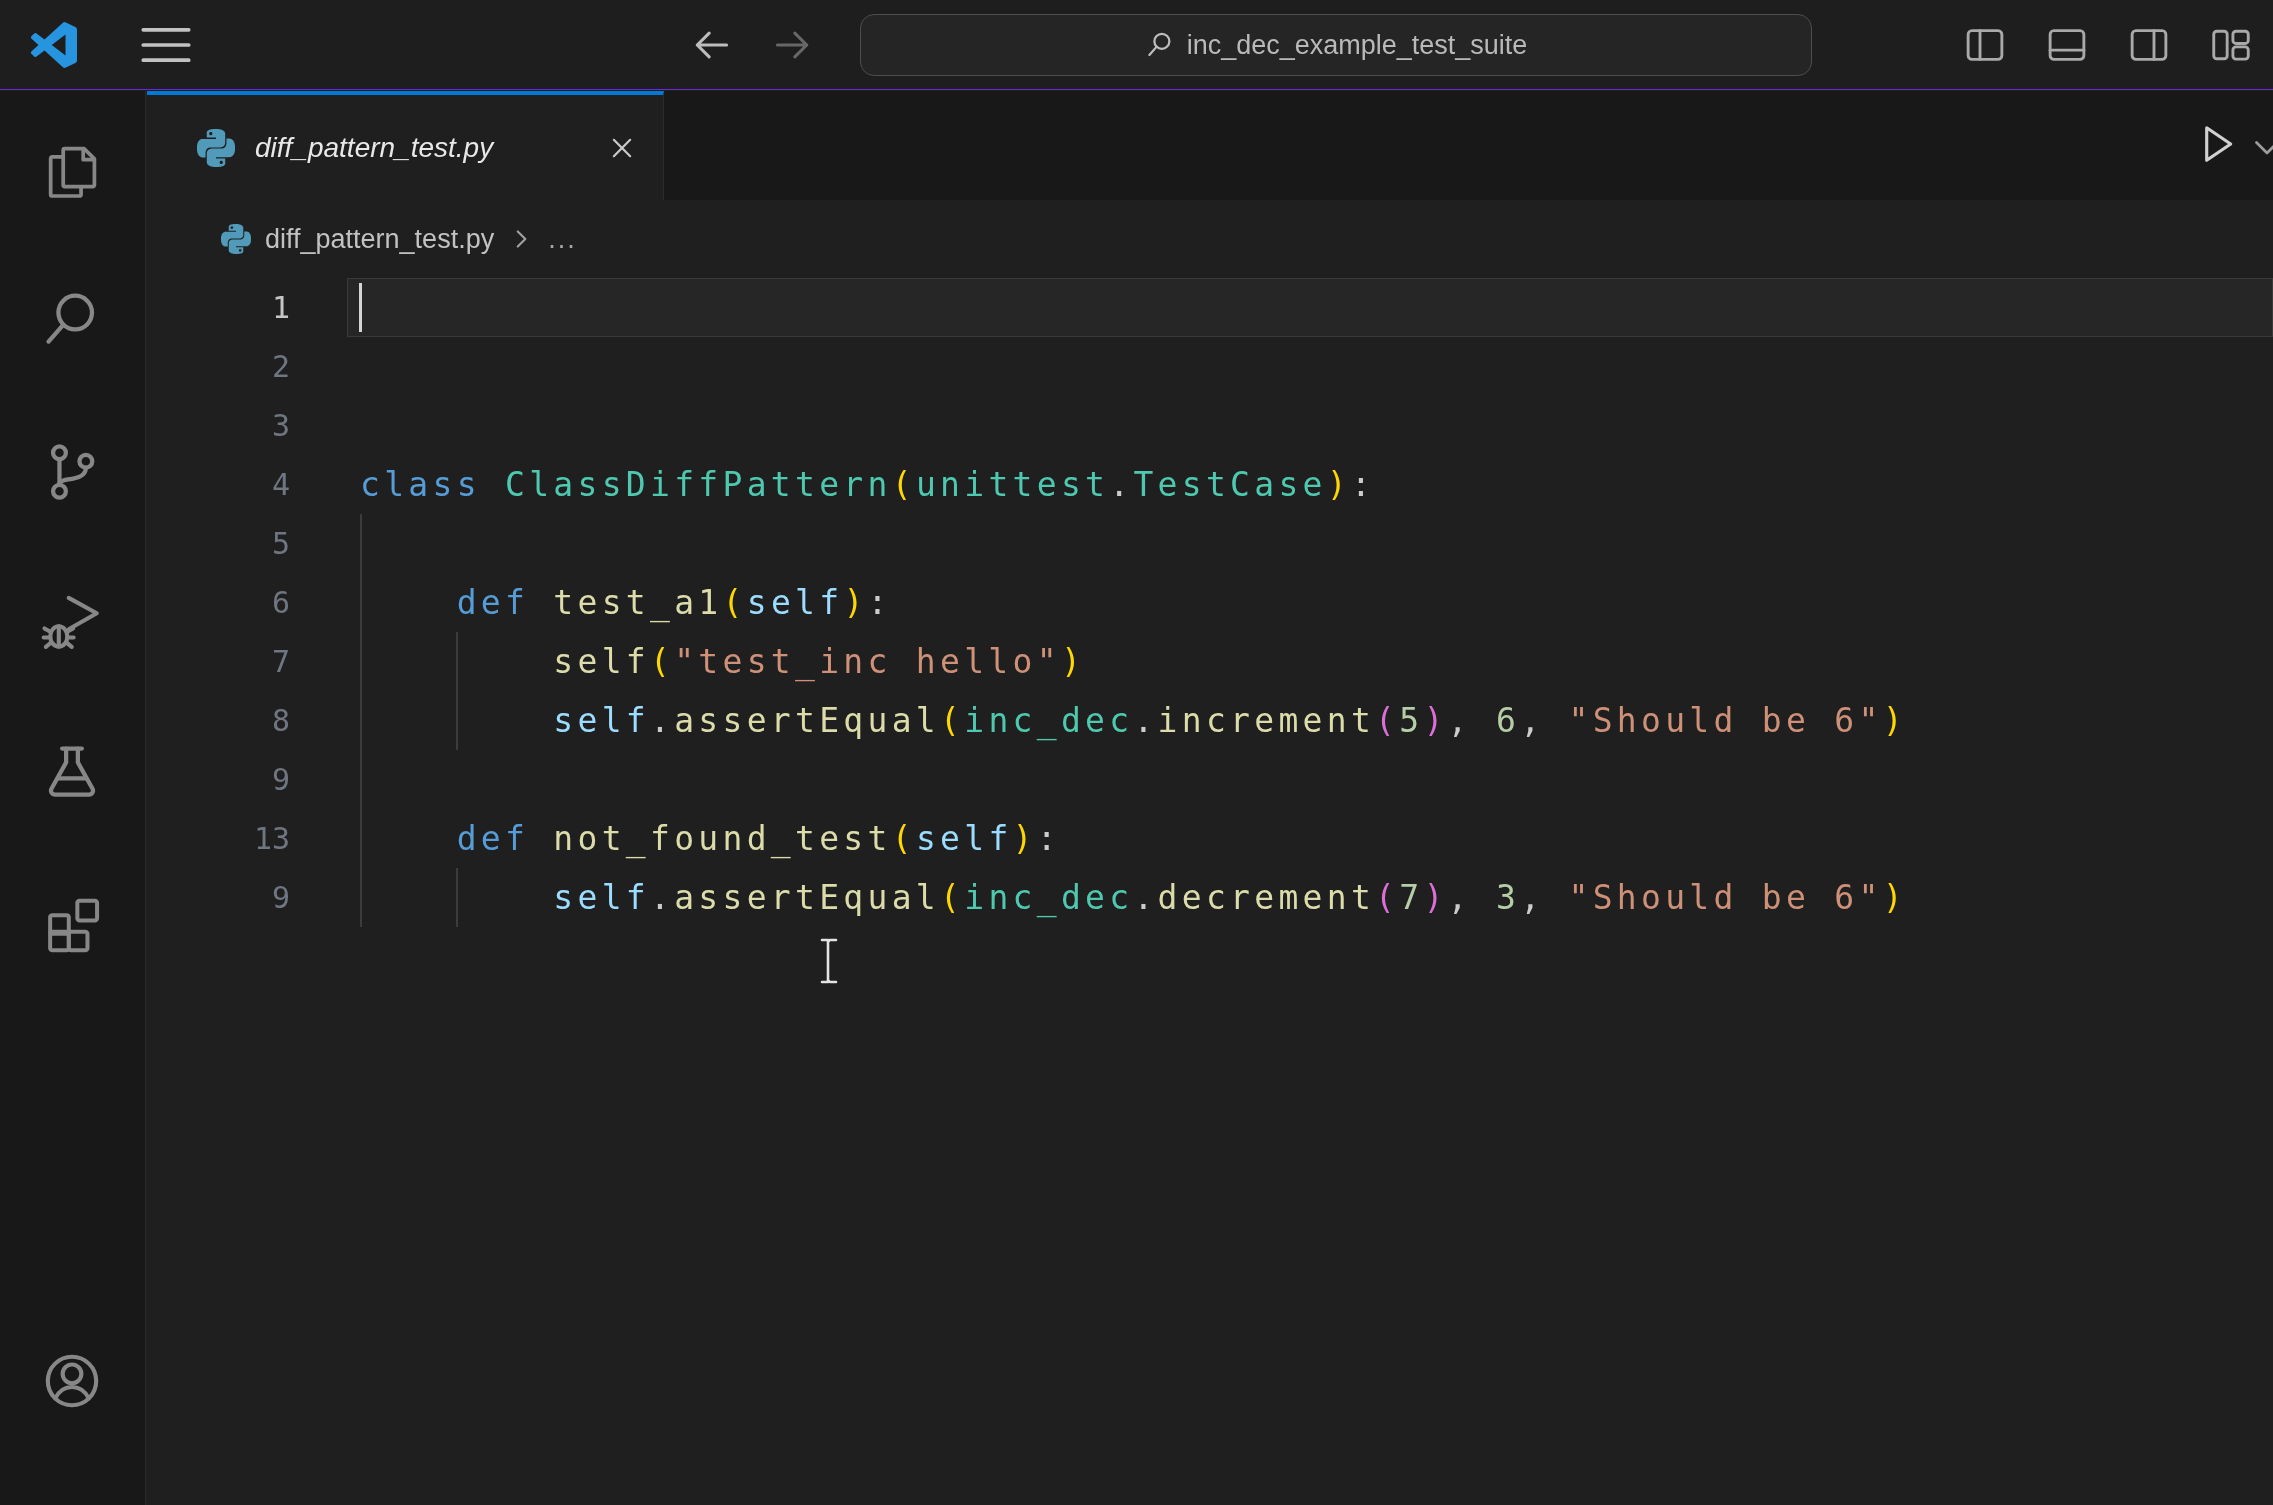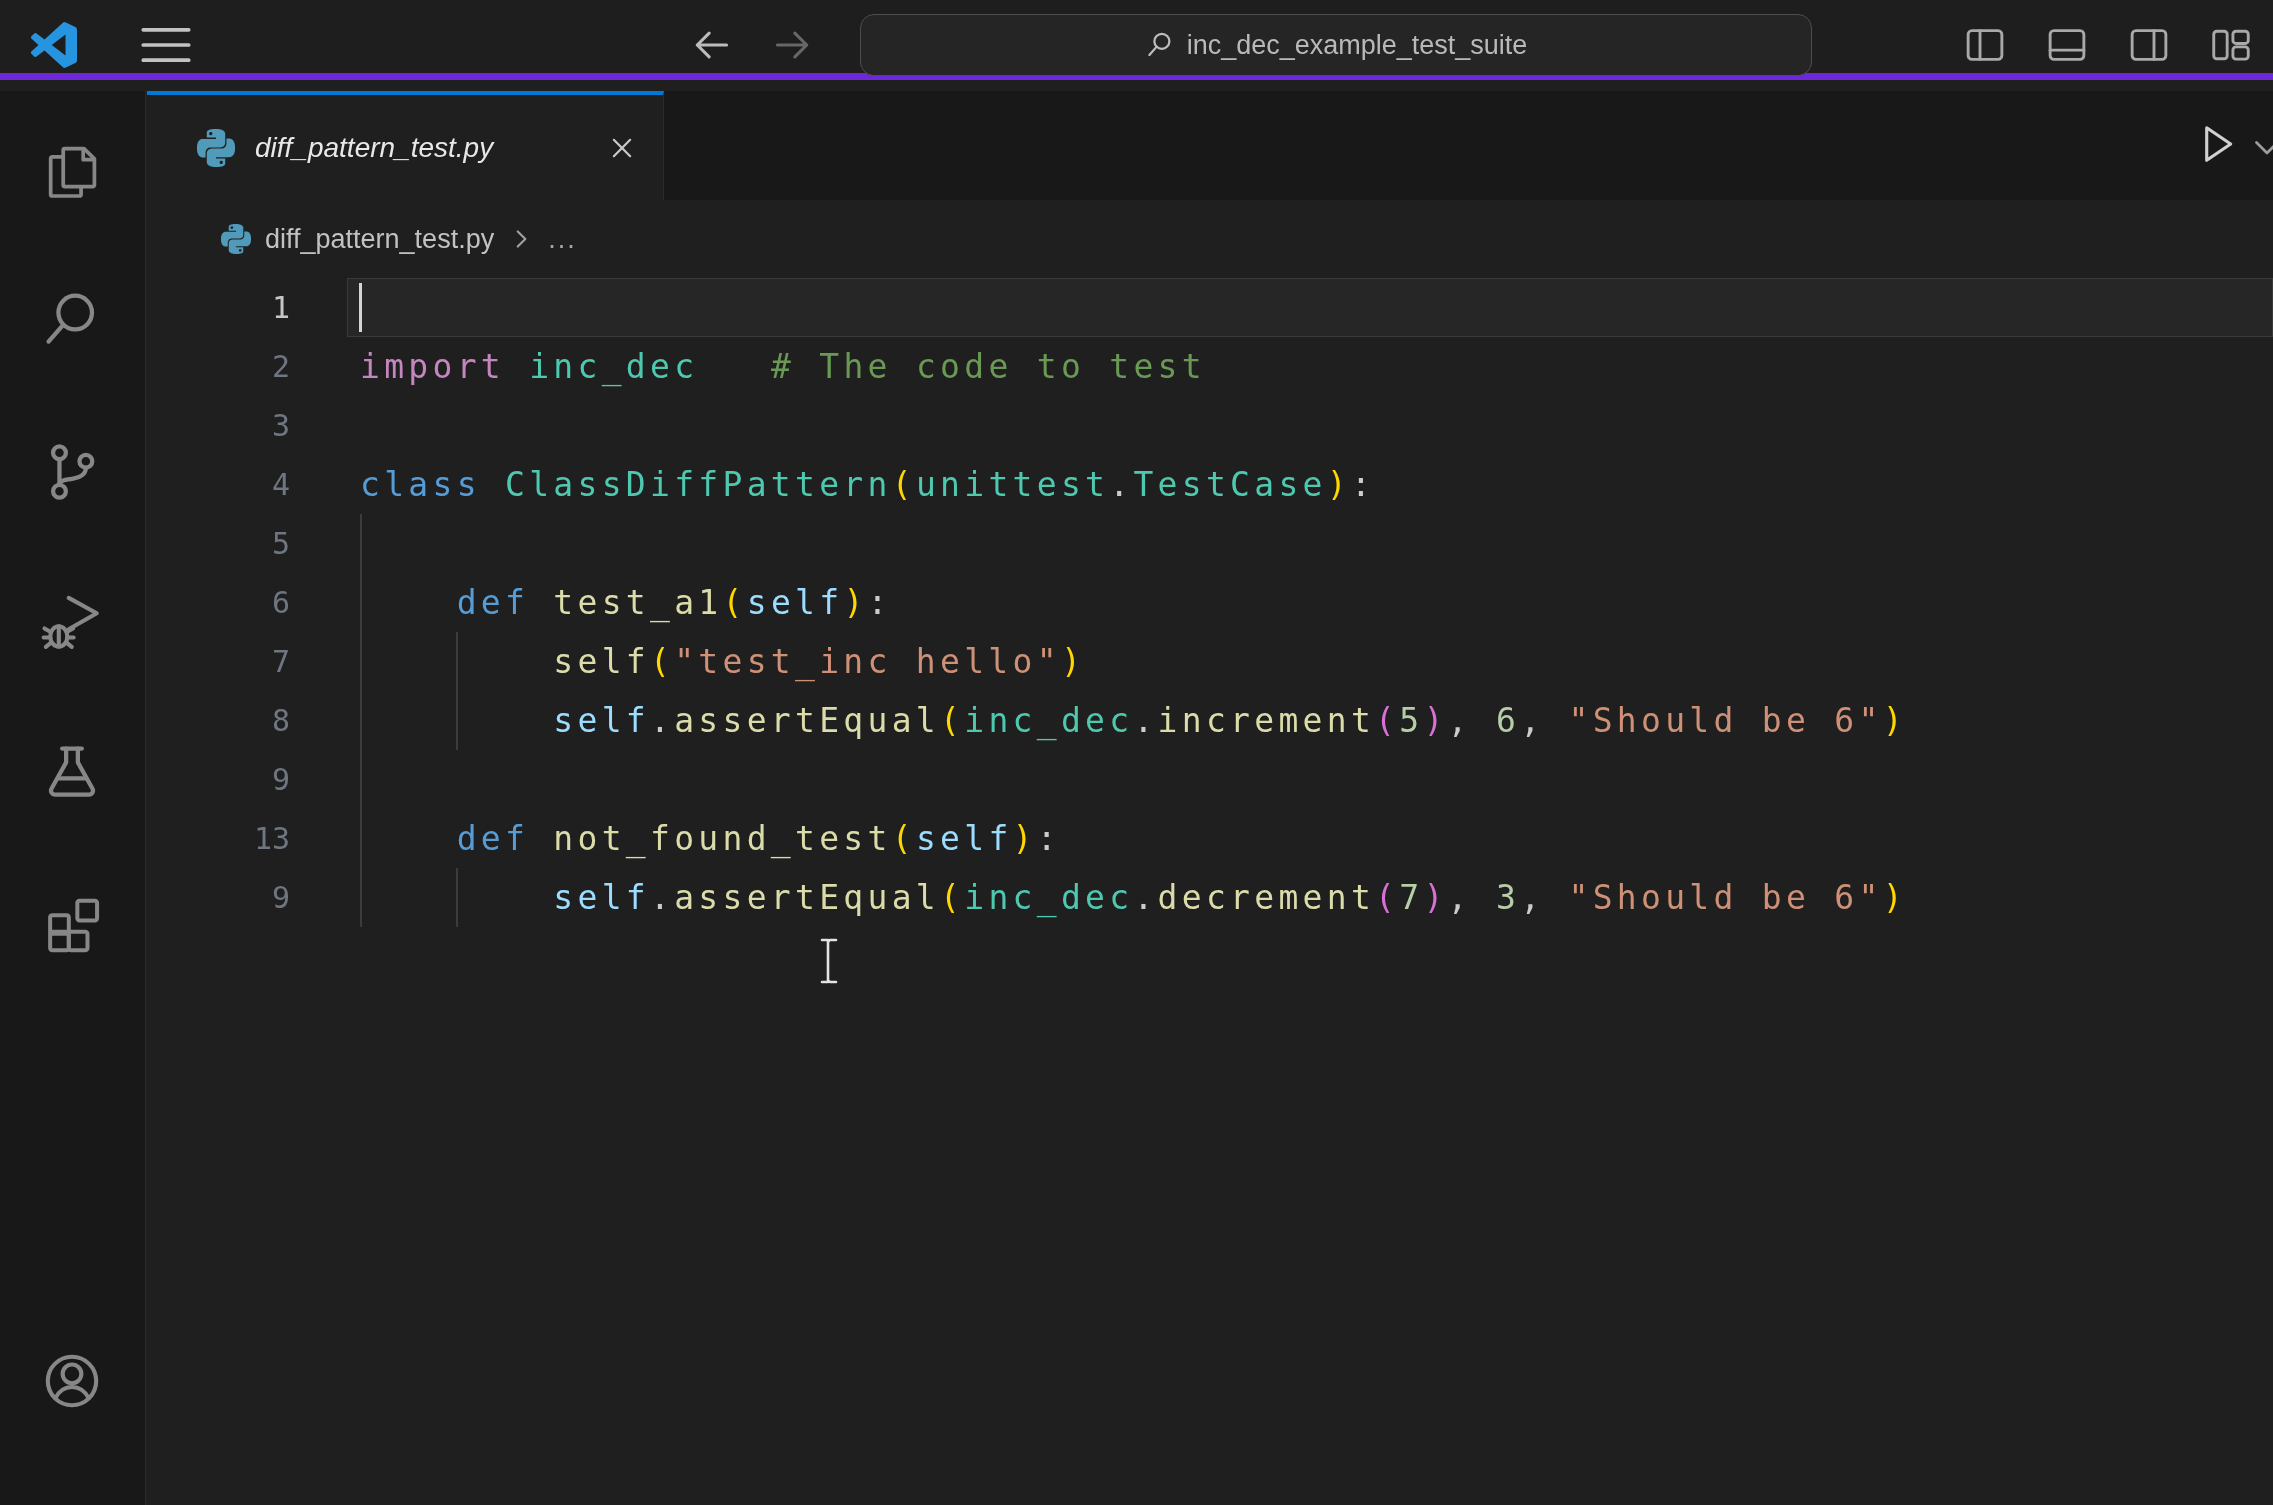--- a/index.html
+++ b/index.html
@@ -5,22 +5,22 @@
   * { box-sizing: border-box; }
   html,body { margin:0; padding:0; }
   body {
     width:2273px; height:1505px; position:relative; overflow:hidden;
     background:#1f1f1f; font-family:"Liberation Sans", sans-serif;
     -webkit-font-smoothing:antialiased;
   }
   svg { display:block; }
 
   
-  .titlebar { position:absolute; left:0; top:0; width:100%; height:80px;
-    background:#1e1e1e; border-bottom:7px solid #6d28d9; z-index:5;padding-left:8px; }
+  .titlebar { position:absolute; left:0; top:0; width:100%; height:90px;
+    background:#1e1e1e; border-bottom:1px solid #6d28d9; z-index:5;padding-left:8px; }
   .tb-item { position:absolute; display:flex; align-items:center; justify-content:center; }
   .logo { left:30px; top:21px; width:48px; height:48px; }
   .menu-btn { left:138px; top:22px; width:56px; height:46px; cursor:pointer; }
   .nav-back { left:686px; top:20px; width:50px; height:50px; }
   .nav-fwd { left:768px; top:20px; width:50px; height:50px; }
   .command-center {
     left:860px; top:14px; width:952px; height:62px;
     background:#252526; border:1.5px solid #4d4d4d; border-radius:14px;
     display:flex; align-items:center; justify-content:center; gap:12px;
     color:#b9b9b9; font-size:27px; cursor:pointer;
@@ -241,21 +241,20 @@
 <div class="editor">
     <div class="indent-guide" style="left: 213px; top: 236px; height: 413px;"></div>
     <div class="indent-guide" style="left: 309.4px; top: 354px; height: 118px;"></div>
     <div class="indent-guide" style="left: 309.4px; top: 590px; height: 59px;"></div>
     <div class="line current">
       <span class="caret"></span>
       <div class="ln active">1</div>
     </div>
     <div class="line">
       <div class="ln">2</div>
-      <div class="code"><span style="color: rgb(197, 134, 192);">import</span><span style="color: rgb(204, 204, 204);"> </span><span style="color: rgb(78, 201, 176);">inc_dec</span><span style="color: rgb(204, 204, 204);">   </span><span style="color: rgb(106, 153, 85);"># The code to test</span></div>
     </div>
     <div class="line">
       <div class="ln">3</div>
       <div class="code"></div>
     </div>
     <div class="line">
       <div class="ln">4</div>
       <div class="code"><span style="color: rgb(86, 156, 214);">class</span><span style="color: rgb(204, 204, 204);"> </span><span style="color: rgb(78, 201, 176);">ClassDiffPattern</span><span style="color: rgb(255, 215, 0);">(</span><span style="color: rgb(78, 201, 176);">unittest</span><span style="color: rgb(204, 204, 204);">.</span><span style="color: rgb(78, 201, 176);">TestCase</span><span style="color: rgb(255, 215, 0);">)</span><span style="color: rgb(204, 204, 204);">:</span></div>
     </div>
     <div class="line">

